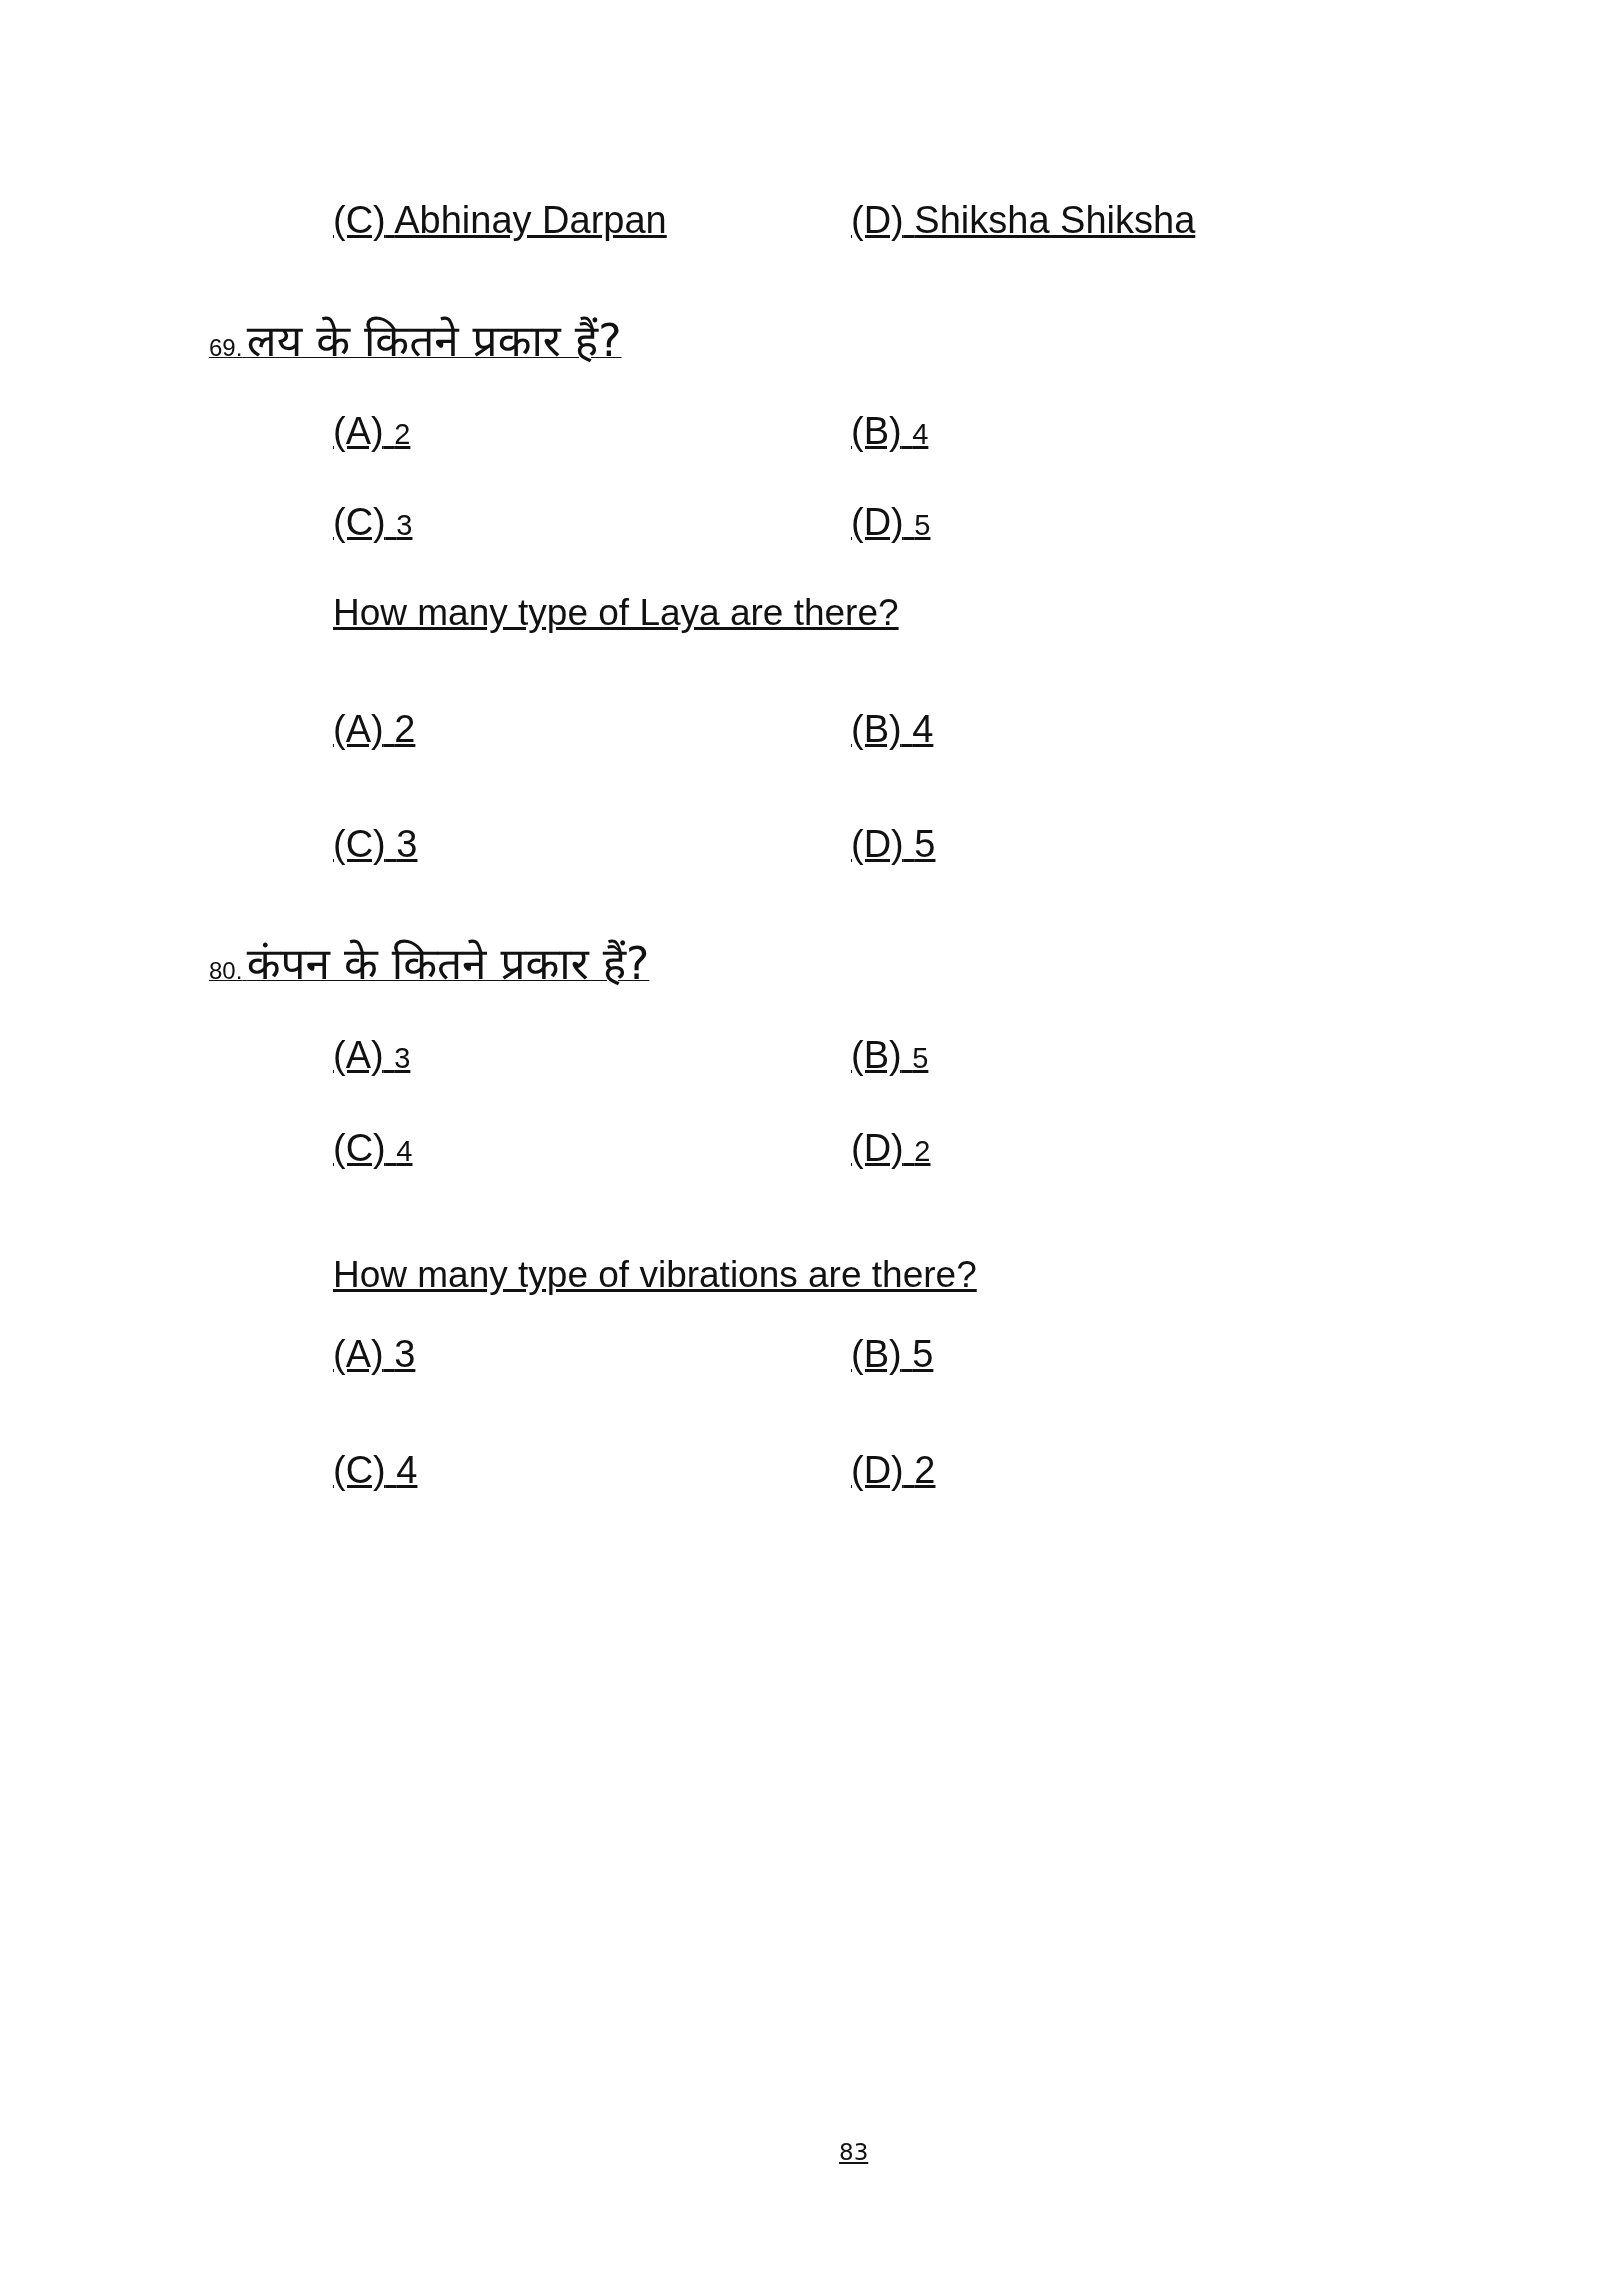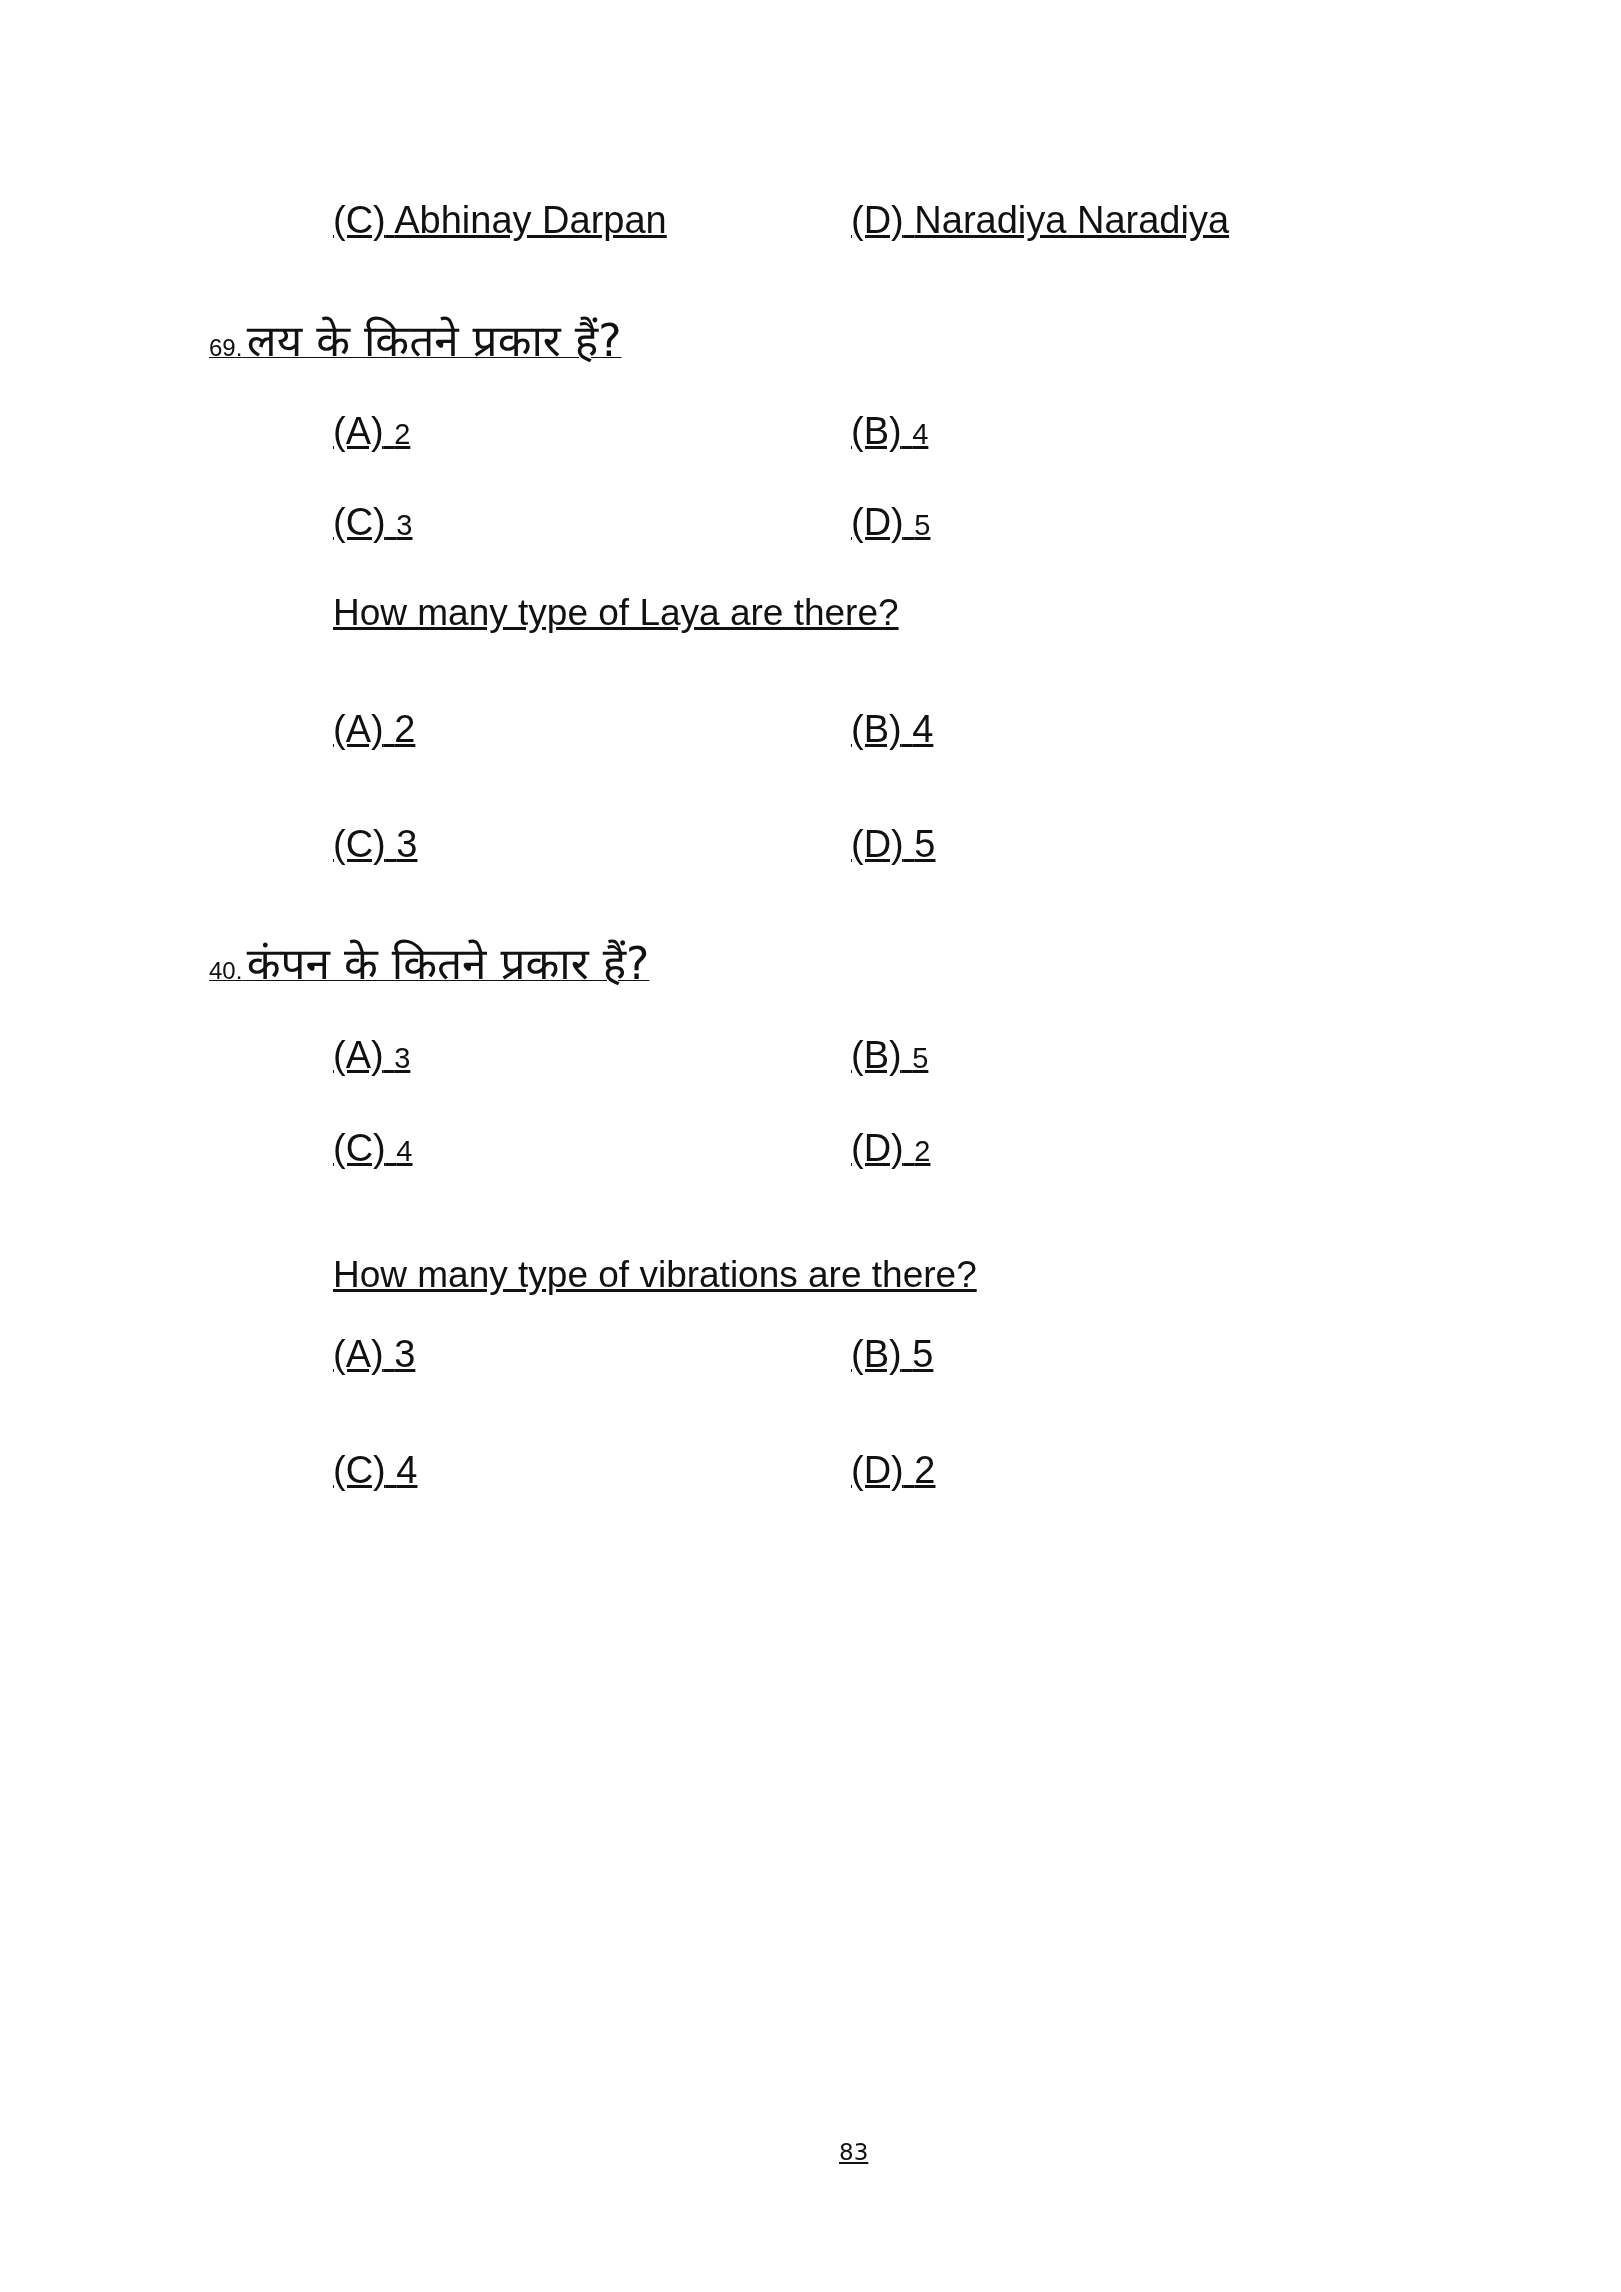--- a/index.html
+++ b/index.html
@@ -14,21 +14,21 @@
   </style>
 </head>
 <body>
 
 <div class="abs opt" style="left:333px; top:201px;">
   <span>(C)</span>
   <span>Abhinay Darpan</span>
 </div>
 <div class="abs opt" style="left:851px; top:201px;">
   <span>(D)</span>
-  <span>Naradiya Naradiya</span>
+  <span>Shiksha Shiksha</span>
 </div>
 
 <div class="abs" style="left:209px; top:319px;">
   <span class="qnum">69.</span>
   <span class="hindi">लय के कितने प्रकार हैं?</span>
 </div>
 
 <div class="abs opt opt-small" style="left:333px; top:412px;">
   <span>(A)</span>
   <span class="num">2</span>
@@ -59,21 +59,21 @@
 <div class="abs opt" style="left:333px; top:825px;">
   <span>(C)</span>
   <span>3</span>
 </div>
 <div class="abs opt" style="left:851px; top:825px;">
   <span>(D)</span>
   <span>5</span>
 </div>
 
 <div class="abs" style="left:209px; top:942px;">
-  <span class="qnum">40.</span>
+  <span class="qnum">80.</span>
   <span class="hindi">कंपन के कितने प्रकार हैं?</span>
 </div>
 
 <div class="abs opt opt-small" style="left:333px; top:1036px;">
   <span>(A)</span>
   <span class="num">3</span>
 </div>
 <div class="abs opt opt-small" style="left:851px; top:1036px;">
   <span>(B)</span>
   <span class="num">5</span>

